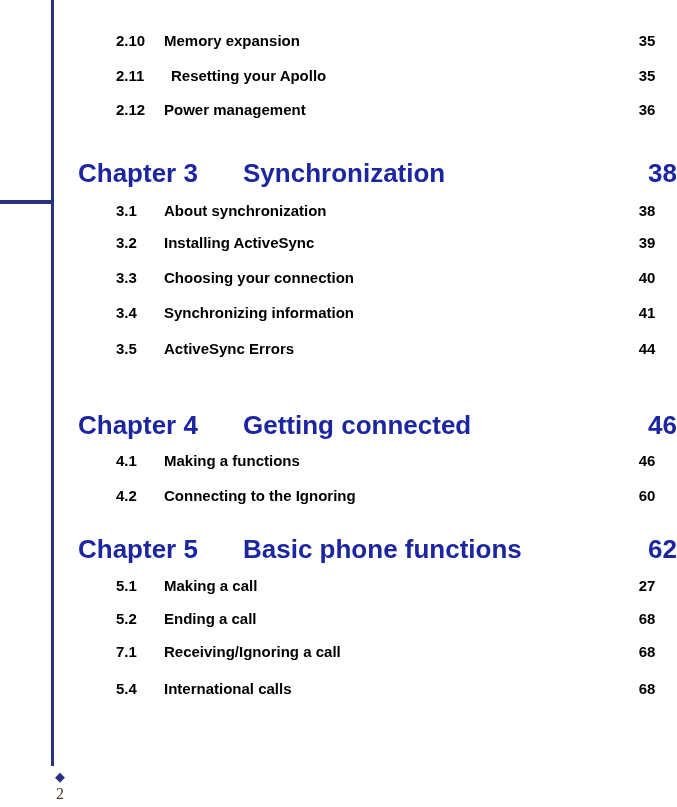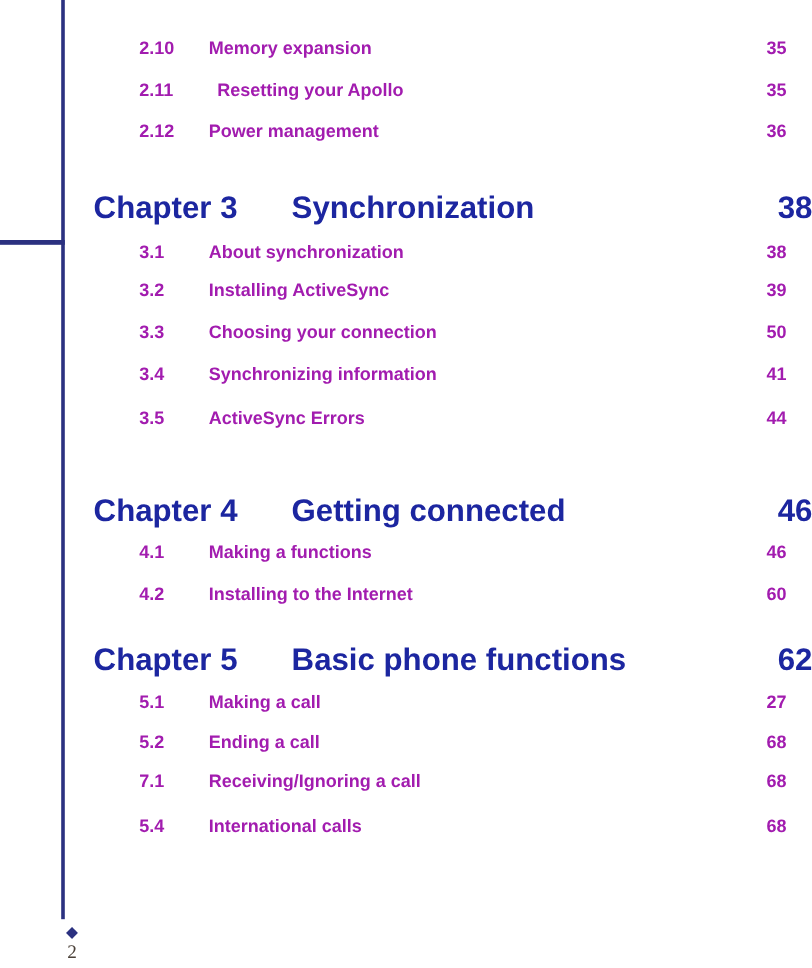--- a/index.html
+++ b/index.html
@@ -71,26 +71,26 @@
     height: 0;
   }
 
   
   .sec-num,
   .sec-title,
   .sec-page {
     position: absolute;
     font-size: 15px;
     font-weight: bold;
-    color: #a21caf;
+    color: #000000;
     white-space: nowrap;
     line-height: 18px;
   }
   .sec-num  { left: 116px; }
-  .sec-title{ left: 164px; margin-left: 10px; }
+  .sec-title{ left: 164px; }
   .sec-title.extra-indent { left: 171px; text-align: center; }
   .sec-page { right: 0px; width: 60px; text-align: center; padding-right: 0px; }
 
   
   .chap-label,
   .chap-title,
   .chap-page {
     position: absolute;
     font-size: 26px;
     font-weight: bold;
@@ -135,21 +135,21 @@
       <span class="sec-page">38</span>
     </div>
     <div class="toc-row" style="top: 234px; position: absolute; left: 0px; width: 677px;">
       <span class="sec-num">3.2</span>
       <span class="sec-title">Installing ActiveSync</span>
       <span class="sec-page">39</span>
     </div>
     <div class="toc-row" style="top: 269px; position: absolute; left: 0px; width: 677px;">
       <span class="sec-num">3.3</span>
       <span class="sec-title">Choosing your connection</span>
-      <span class="sec-page">50</span>
+      <span class="sec-page">40</span>
     </div>
     <div class="toc-row" style="top: 304px; position: absolute; left: 0px; width: 677px;">
       <span class="sec-num">3.4</span>
       <span class="sec-title">Synchronizing information</span>
       <span class="sec-page">41</span>
     </div>
     <div class="toc-row" style="top: 340px; position: absolute; left: 0px; width: 677px;">
       <span class="sec-num">3.5</span>
       <span class="sec-title">ActiveSync Errors</span>
       <span class="sec-page">44</span>
@@ -159,21 +159,21 @@
       <span class="chap-title">Getting connected</span>
       <span class="chap-page">46</span>
     </div>
     <div class="toc-row" style="top: 452px; position: absolute; left: 0px; width: 677px;">
       <span class="sec-num">4.1</span>
       <span class="sec-title">Making a functions</span>
       <span class="sec-page">46</span>
     </div>
     <div class="toc-row" style="top: 487px; position: absolute; left: 0px; width: 677px;">
       <span class="sec-num">4.2</span>
-      <span class="sec-title">Installing to the Internet</span>
+      <span class="sec-title">Connecting to the Ignoring</span>
       <span class="sec-page">60</span>
     </div>
     <div class="toc-row" style="top: 536px; position: absolute; left: 0px; width: 677px;">
       <span class="chap-label">Chapter 5</span>
       <span class="chap-title">Basic phone functions</span>
       <span class="chap-page">62</span>
     </div>
     <div class="toc-row" style="top: 577px; position: absolute; left: 0px; width: 677px;">
       <span class="sec-num">5.1</span>
       <span class="sec-title">Making a call</span>

